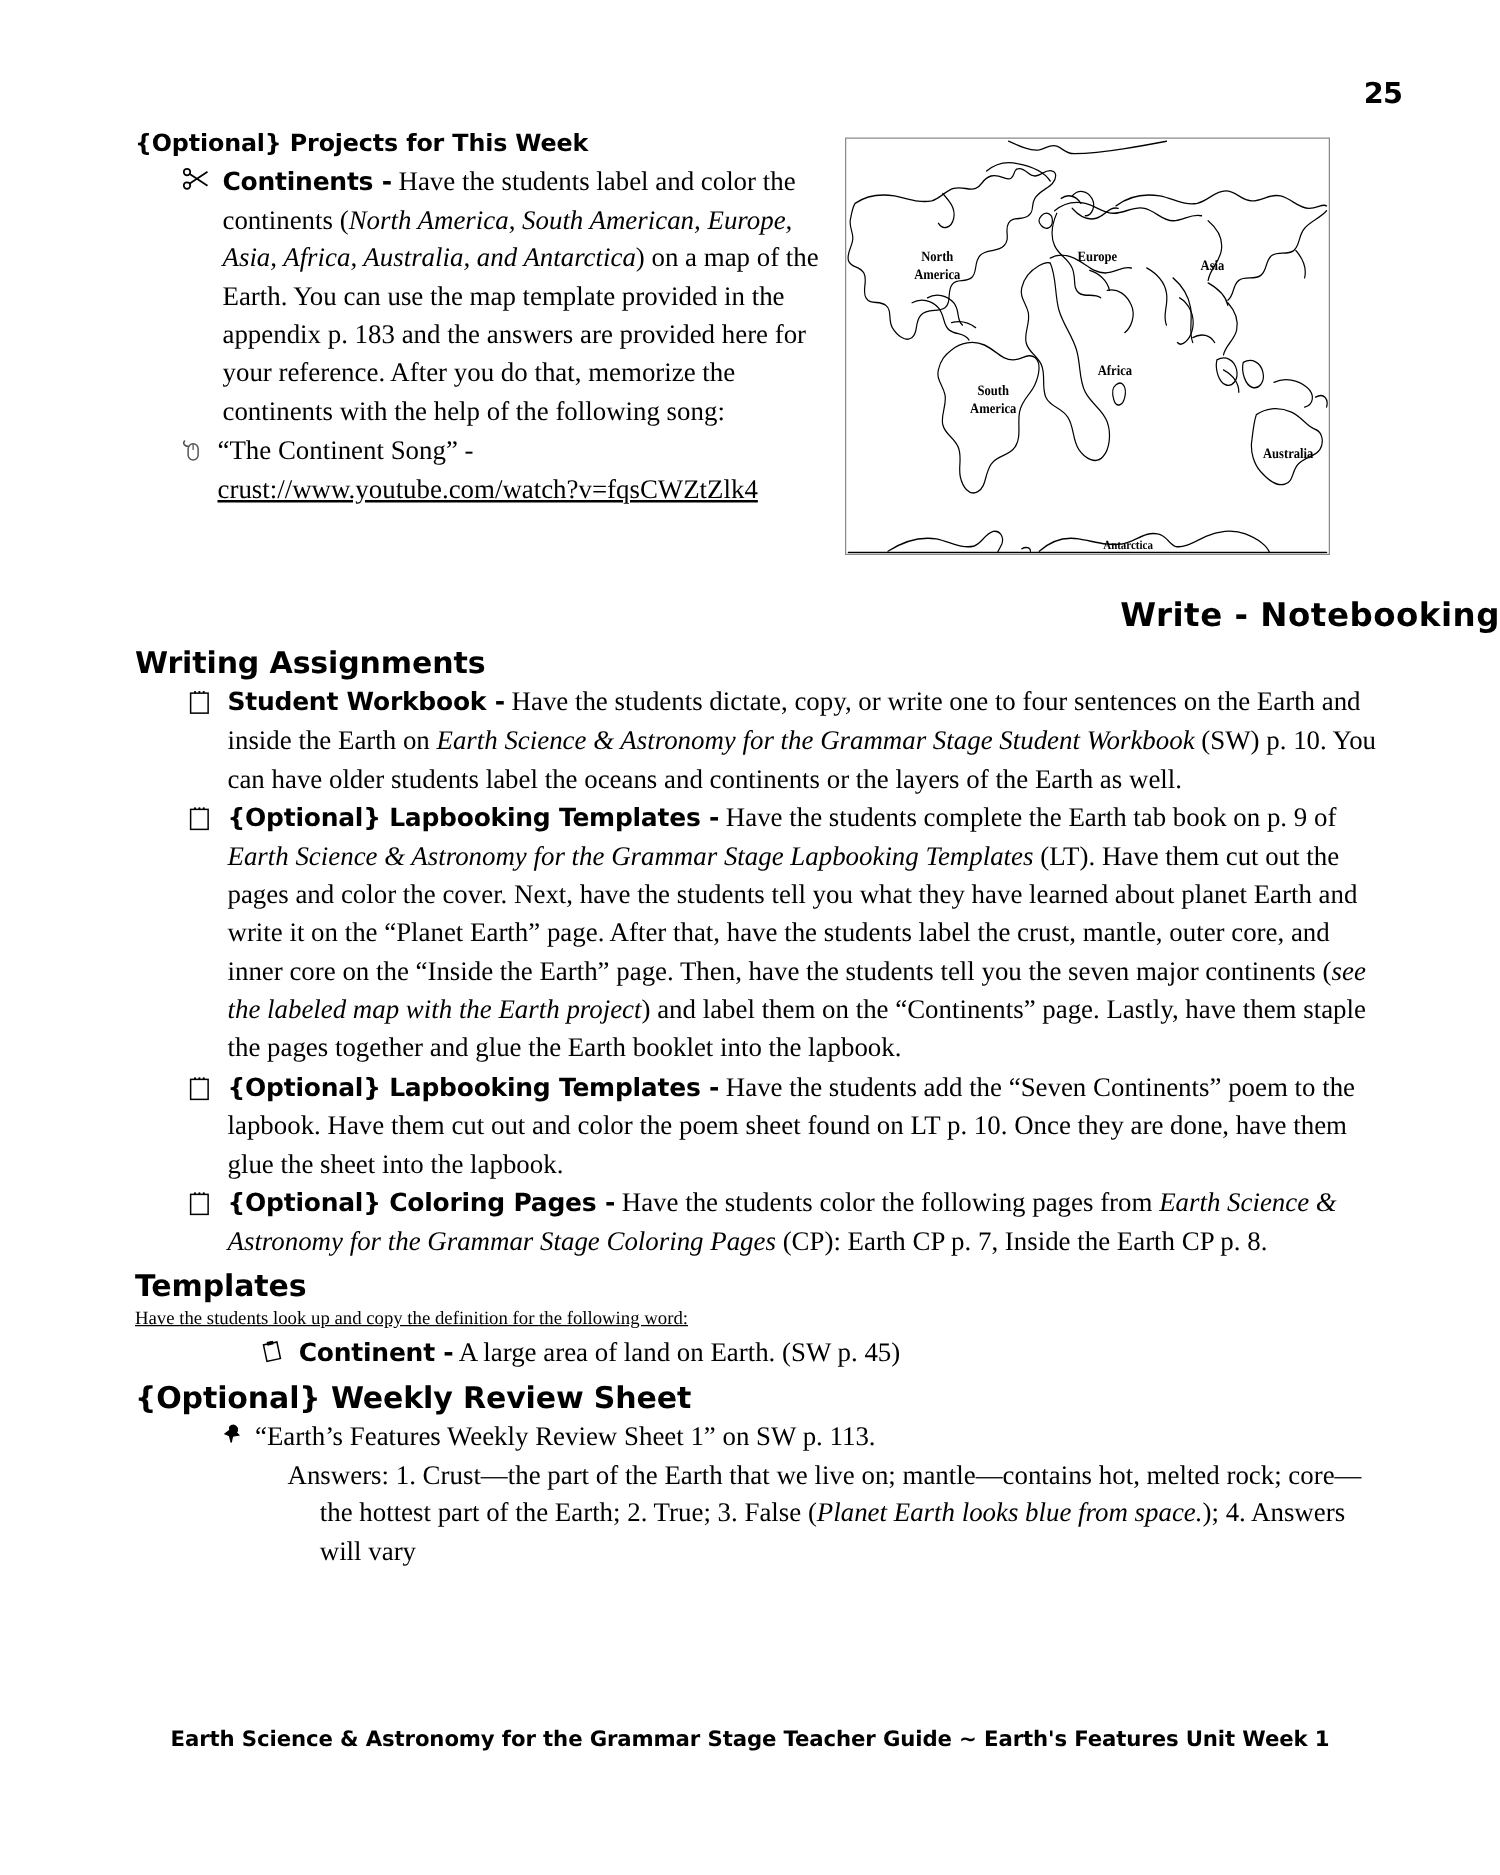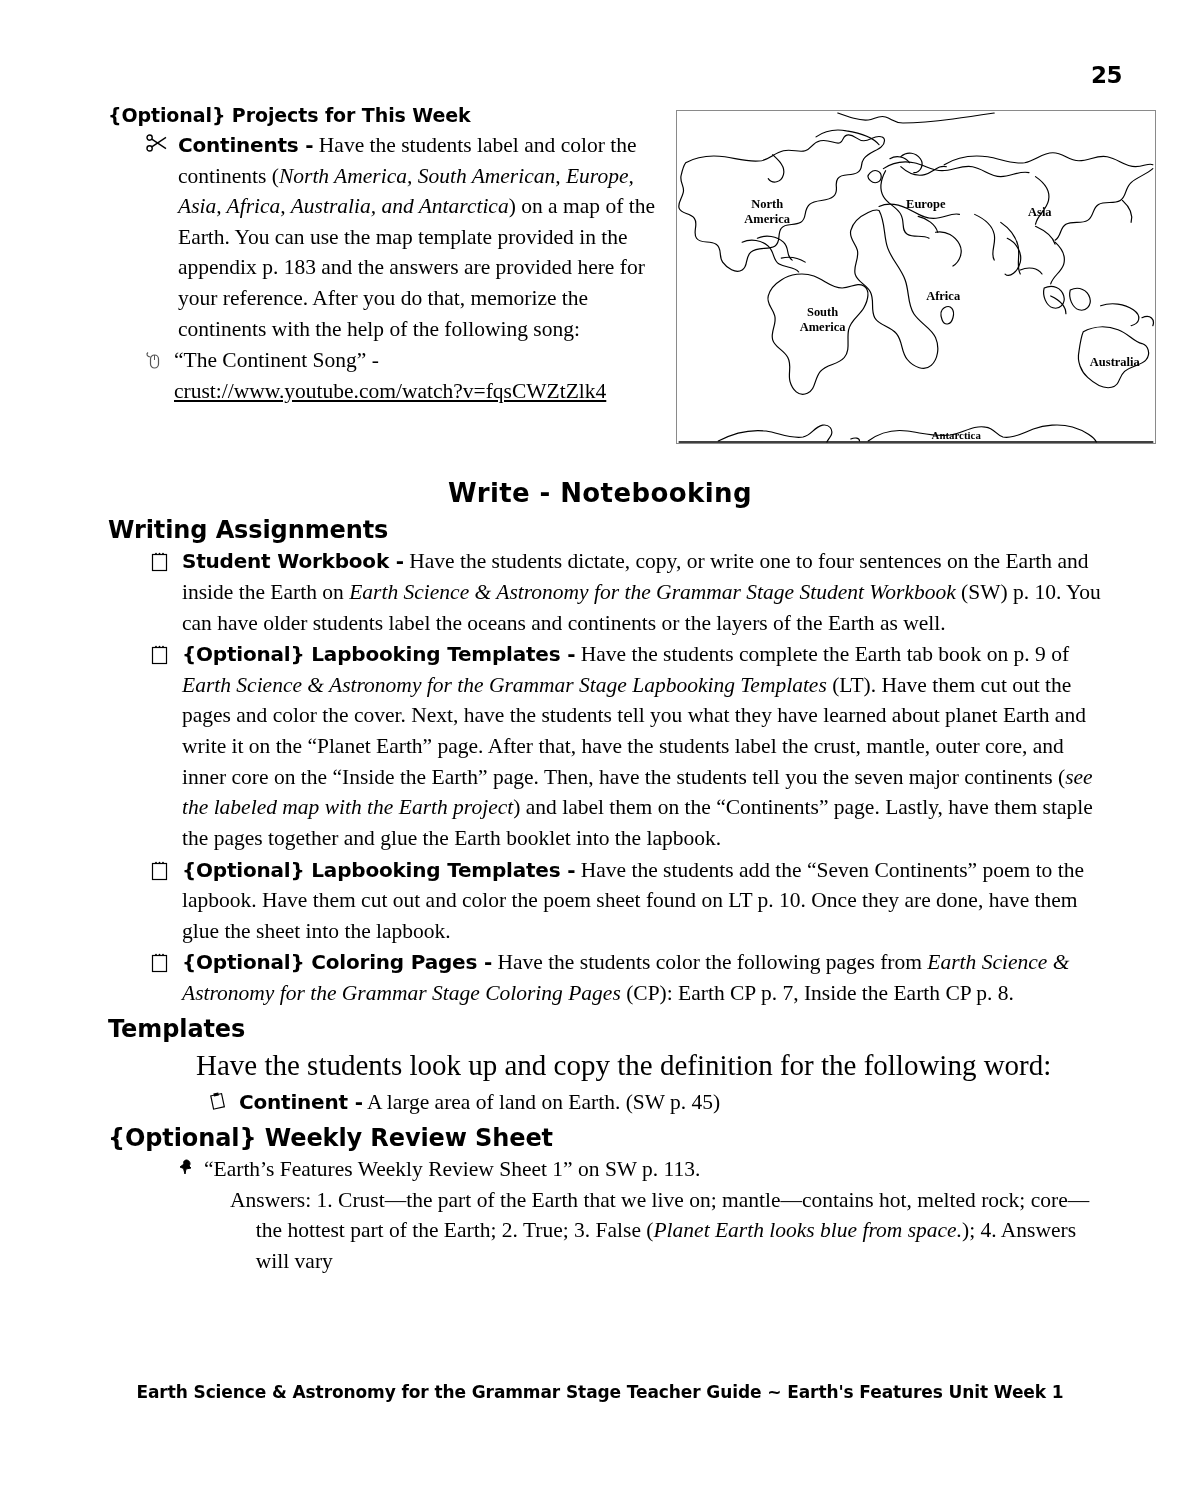--- a/index.html
+++ b/index.html
@@ -82,21 +82,21 @@
     margin-left: 36px;
     margin-top: 1px;
   }
   .sub-bullet-row .bullet-icon { width: 24px; padding-top: 5px; }
 
   
   .map-frame {
     position: absolute;
     left: 676px;
     top: 110px;
-    width: 480px;
+    width: 388px;
     height: 334px;
     border: 1px solid #8a8a8a;
     box-sizing: border-box;
     background: #ffffff;
     overflow: hidden;
   }
   .map-frame svg { display: block; width: 100%; height: 100%; }
   .map-label {
     font-family: "Liberation Serif", serif;
     font-weight: bold;
@@ -105,21 +105,21 @@
     text-anchor: middle;
   }
   .map-label-sm { font-size: 10px; }
 
   
   .center-title {
     position: absolute;
     left: 0;
     top: 478px;
     width: 1200px;
-    text-align: center;
+    text-align: right;
     font-family: "DejaVu Sans", sans-serif;
     font-weight: bold;
     font-size: 26px;
     letter-spacing: 0.4px;
   }
 
   
   .body-block {
     position: absolute;
     left: 108px;
@@ -135,23 +135,23 @@
     margin-bottom: 1px;
   }
   .item .bullet-icon { width: 28px; padding-top: 5px; margin-right: 4px; }
   .item .bullet-body {
     font-size: 21.5px;
     line-height: 1.425;
   }
   .item .lbl { font-size: 20px; }
 
   .plain-para {
-    margin-left: 88px;
-    font-size: 29px;
+    font-size: 15px;
     line-height: 1.42;
+    text-decoration: underline;
   }
 
   .vocab-item {
     display: flex;
     align-items: flex-start;
     margin-left: 100px;
     margin-top: 1px;
   }
   .vocab-item .bullet-icon { width: 26px; padding-top: 4px; margin-right: 5px; }
   .vocab-item .bullet-body { font-size: 21.5px; line-height: 1.42; }

